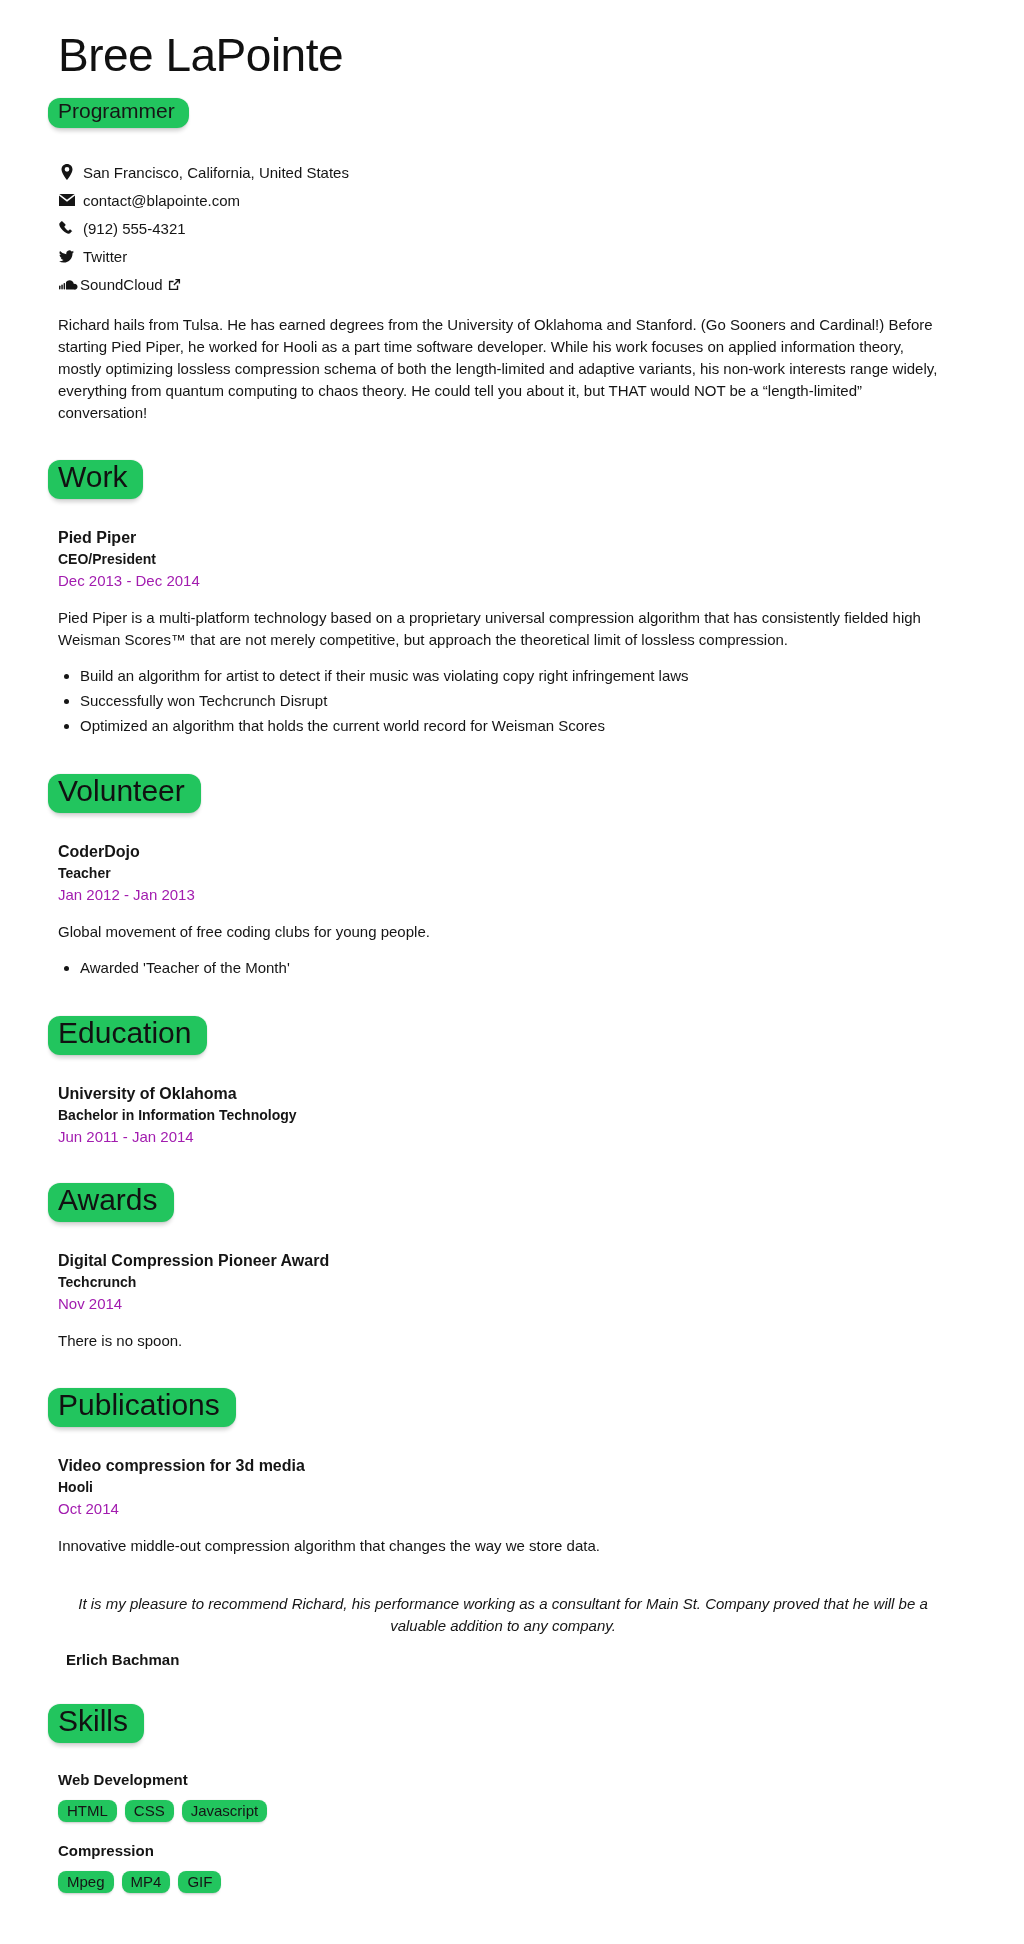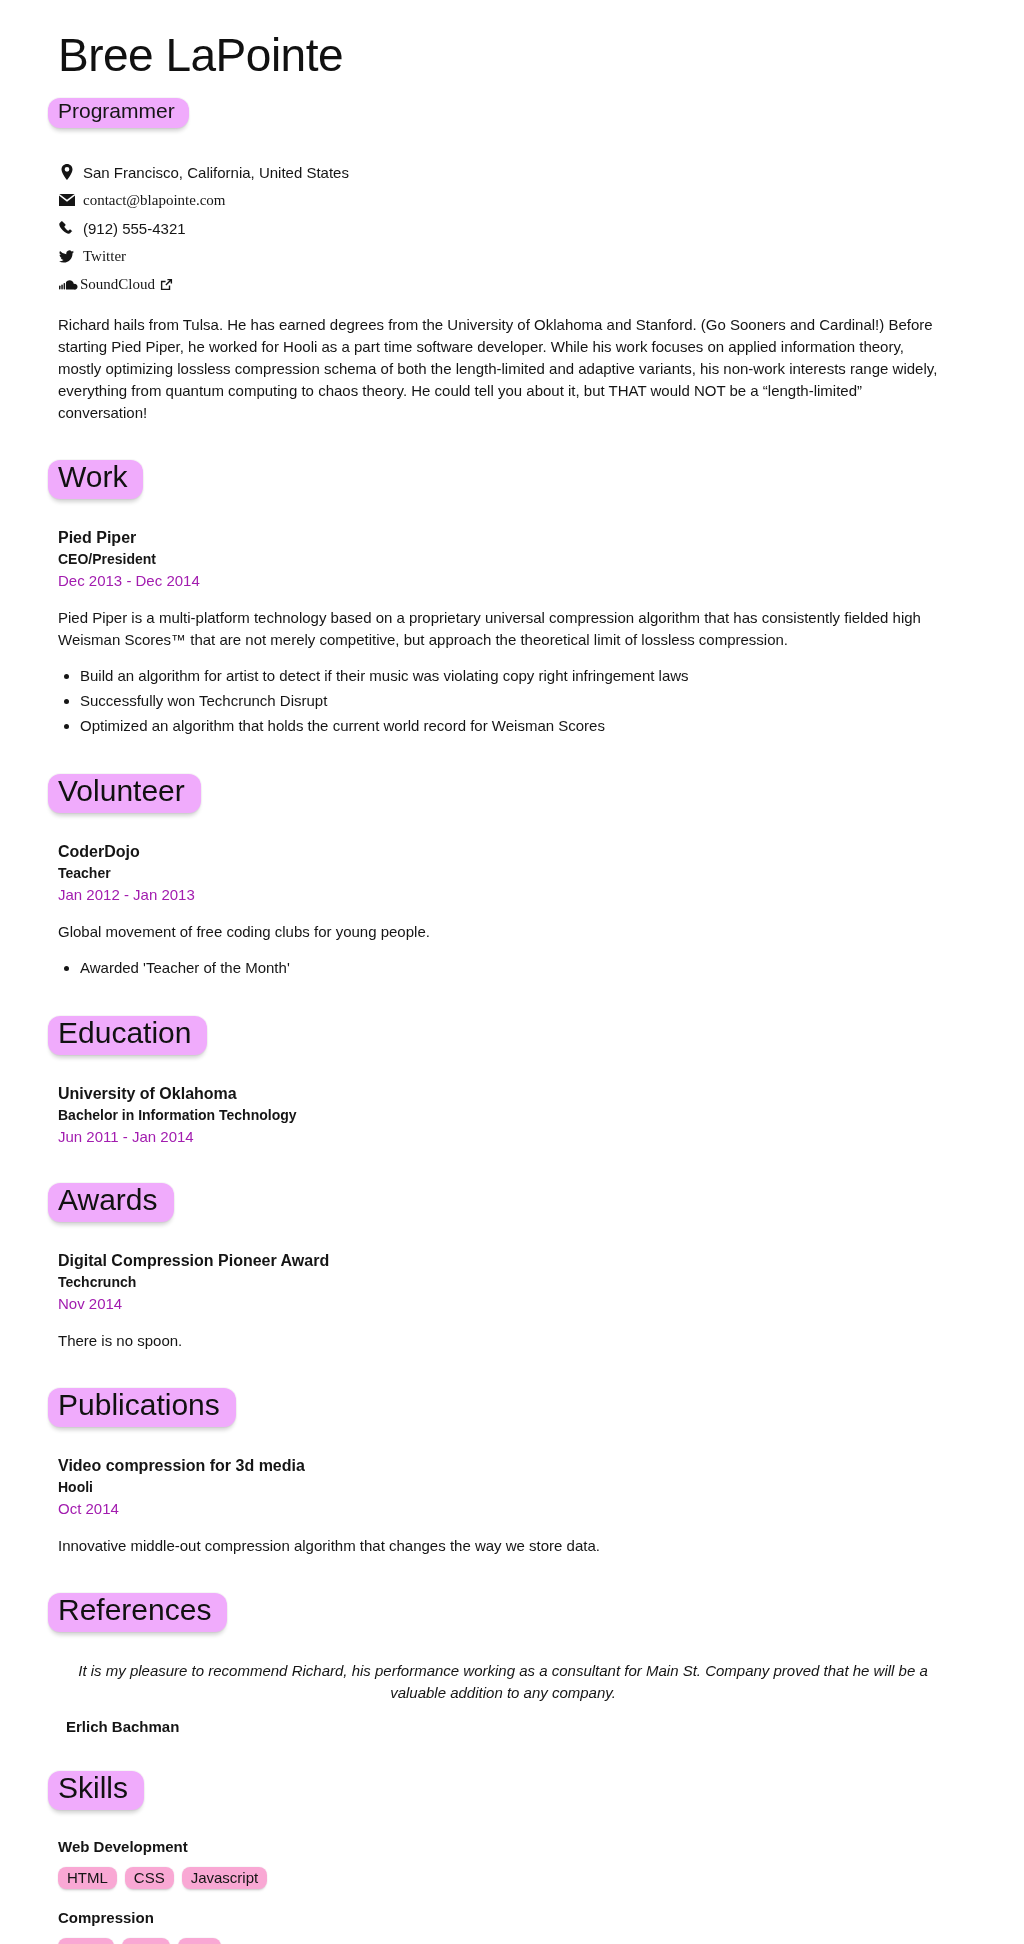--- a/index.html
+++ b/index.html
@@ -7,33 +7,33 @@
   body {
     width: 1024px; min-height: 1944px;
     font-family: "Liberation Sans", sans-serif;
     color: #151515;
   }
   .page { padding: 16px 60px 40px 58px; max-width: 1000px; }
 
   
   .name { font-size: 46px; font-weight: 400; letter-spacing: -0.5px; margin: 12px 0 16px; color: #111; }
   .pill {
-    display: inline-block; background: #f0abfc; border-radius: 12px;
+    display: inline-block; background: #22c55e; border-radius: 12px;
     padding: 1px 14px 5px 10px; margin-left: -10px;
     box-shadow: 0 0 0 1px rgba(0,0,0,0.035), 0 5px 4px -2px rgba(0,0,0,0.18);
   }
   .label-pill { font-size: 21px; font-weight: 400; color: #161616; }
 
   
   .contact { list-style: none; margin: 30px 0 16px; padding: 0; }
   .contact li { display: flex; align-items: center; height: 28px; font-size: 15px; }
   .cicon { width: 17px; display: inline-flex; justify-content: center; align-items: center; margin-right: 8px; flex: 0 0 auto; }
   .cicon svg { display: block; }
   .cicon-wide { width: 21px; margin-right: 1px; }
-  .contact a { color: inherit; text-decoration: none; font-family: Liberation Serif, serif; }
+  .contact a { color: inherit; text-decoration: none; }
   .ext { margin-left: 5px; display: inline-flex; }
 
   
   .para { font-size: 15px; line-height: 22px; margin: 14px 0 0; max-width: 885px; }
 
   
   section { margin-top: 36px; }
   .sec-heading { font-size: 30px; font-weight: 400; margin: 0 0 28px; color: #111; }
   .sec-heading .pill { padding: 0 16px 5px 10px; }
 
@@ -50,21 +50,21 @@
     margin: 20px 0 0; padding: 0 0 0 8px; font-style: italic;
     font-size: 15px; line-height: 22px; max-width: 885px; text-align: center;
   }
   .ref-name { margin: 14px 0 0; padding-left: 8px; font-size: 15px; font-weight: 700; }
 
   
   .group { margin-top: 20px; }
   .group-name { font-size: 15px; font-weight: 700; margin: 0 0 12px; }
   .tags { display: flex; flex-wrap: wrap; gap: 8px; }
   .tag {
-    display: inline-block; background: #f9a8d4; border-radius: 8px;
+    display: inline-block; background: #22c55e; border-radius: 8px;
     padding: 2px 9px 3px; font-size: 15px;
     box-shadow: 0 0 0 1px rgba(0,0,0,0.025), 0 3px 3px -2px rgba(0,0,0,0.22);
   }
 </style>
 </head>
 <body>
 
 <div class="page">
 
   <header>
@@ -180,21 +180,20 @@
     <h2 class="sec-heading"><span class="pill">Publications</span></h2>
     <div>
       <div class="item-name">Video compression for 3d media</div>
       <div class="item-position">Hooli</div>
       <div class="item-date">Oct 2014</div>
       <p class="item-summary">Innovative middle-out compression algorithm that changes the way we store data.</p>
     </div>
   </section>
 
   <section>
-    <h2 class="sec-heading"><span class="pill">References</span></h2>
     <div>
       <blockquote class="ref-quote">It is my pleasure to recommend Richard, his performance working as a consultant for Main St. Company proved that he will be a valuable addition to any company.</blockquote>
       <div class="ref-name">Erlich Bachman</div>
     </div>
   </section>
 
   <section>
     <h2 class="sec-heading"><span class="pill">Skills</span></h2>
     <div class="group">
       <div class="group-name">Web Development</div>

